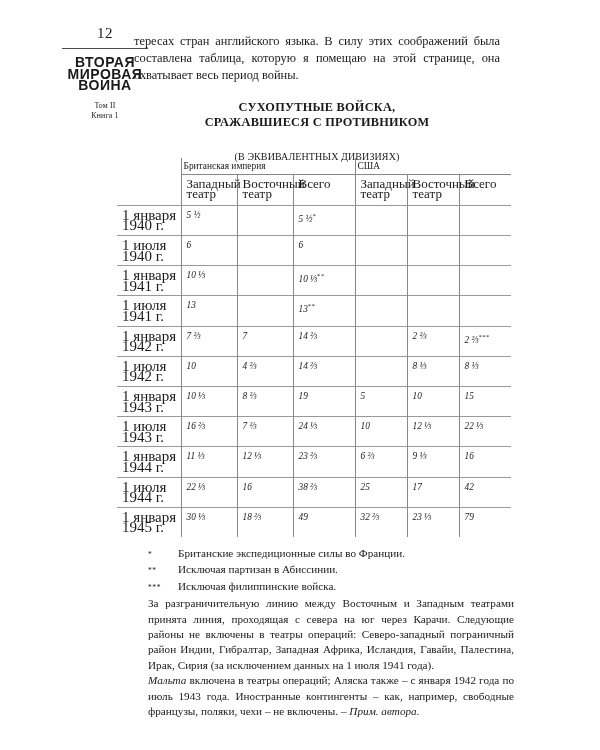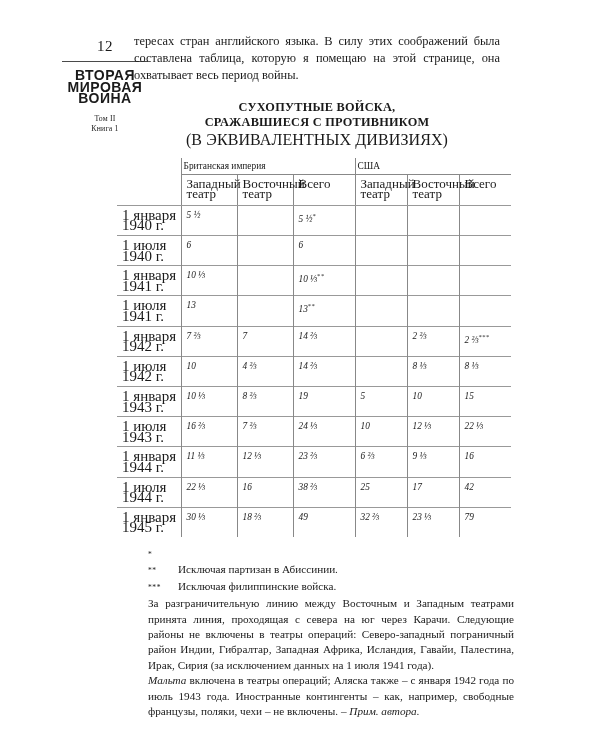--- a/index.html
+++ b/index.html
@@ -13,21 +13,21 @@
     position: relative;
     font-family: "Liberation Serif", "DejaVu Serif", serif;
     color: #1a1a1a;
     overflow: hidden;
   }
 
   
   .margin-block {
     position: absolute;
     left: 60px;
-    top: 37px;
+    top: 24px;
     width: 90px;
     text-align: center;
   }
   .page-number {
     font-size: 15px;
     line-height: 18px;
     letter-spacing: 0.4px;
   }
   .margin-rule {
     height: 1px;
@@ -70,24 +70,24 @@
   }
   .table-heading .line1,
   .table-heading .line2 {
     font-family: "Liberation Serif", "DejaVu Serif", serif;
     font-weight: bold;
     font-size: 12.3px;
     line-height: 15.5px;
     letter-spacing: 0.25px;
   }
   .table-heading .line3 {
-    font-size: 16px;
+    font-size: 10px;
     line-height: 16px;
     letter-spacing: 0.1px;
-    margin-top: 1px;
+    margin-top: 18px;
   }
 
   
   .table-wrap {
     position: absolute;
     left: 117px;
     top: 158px;
     width: 394px;
   }
   table.troops {
@@ -339,20 +339,21 @@
         <tr>
           <td class="rule-double" colspan="7"></td>
         </tr>
       </tbody>
   </table>
 </div>
 
 <div class="footnotes">
   <div class="fn-line">
     <span class="fn-mark">*</span>
+    <span class="fn-text">Британские экспедиционные силы во Франции.</span>
   </div>
   <div class="fn-line">
     <span class="fn-mark">**</span>
     <span class="fn-text">Исключая партизан в Абиссинии.</span>
   </div>
   <div class="fn-line">
     <span class="fn-mark">***</span>
     <span class="fn-text">Исключая филиппинские войска.</span>
   </div>
   <p class="fn-para first">За разграничительную линию между Восточным и Западным театрами принята линия, проходящая с севера на юг через Карачи. Следующие районы не включены в театры операций: Северо-западный пограничный район Индии, Гибралтар, Западная Африка, Исландия, Гавайи, Палестина, Ирак, Сирия (за исключением данных на 1 июля 1941 года).</p>

